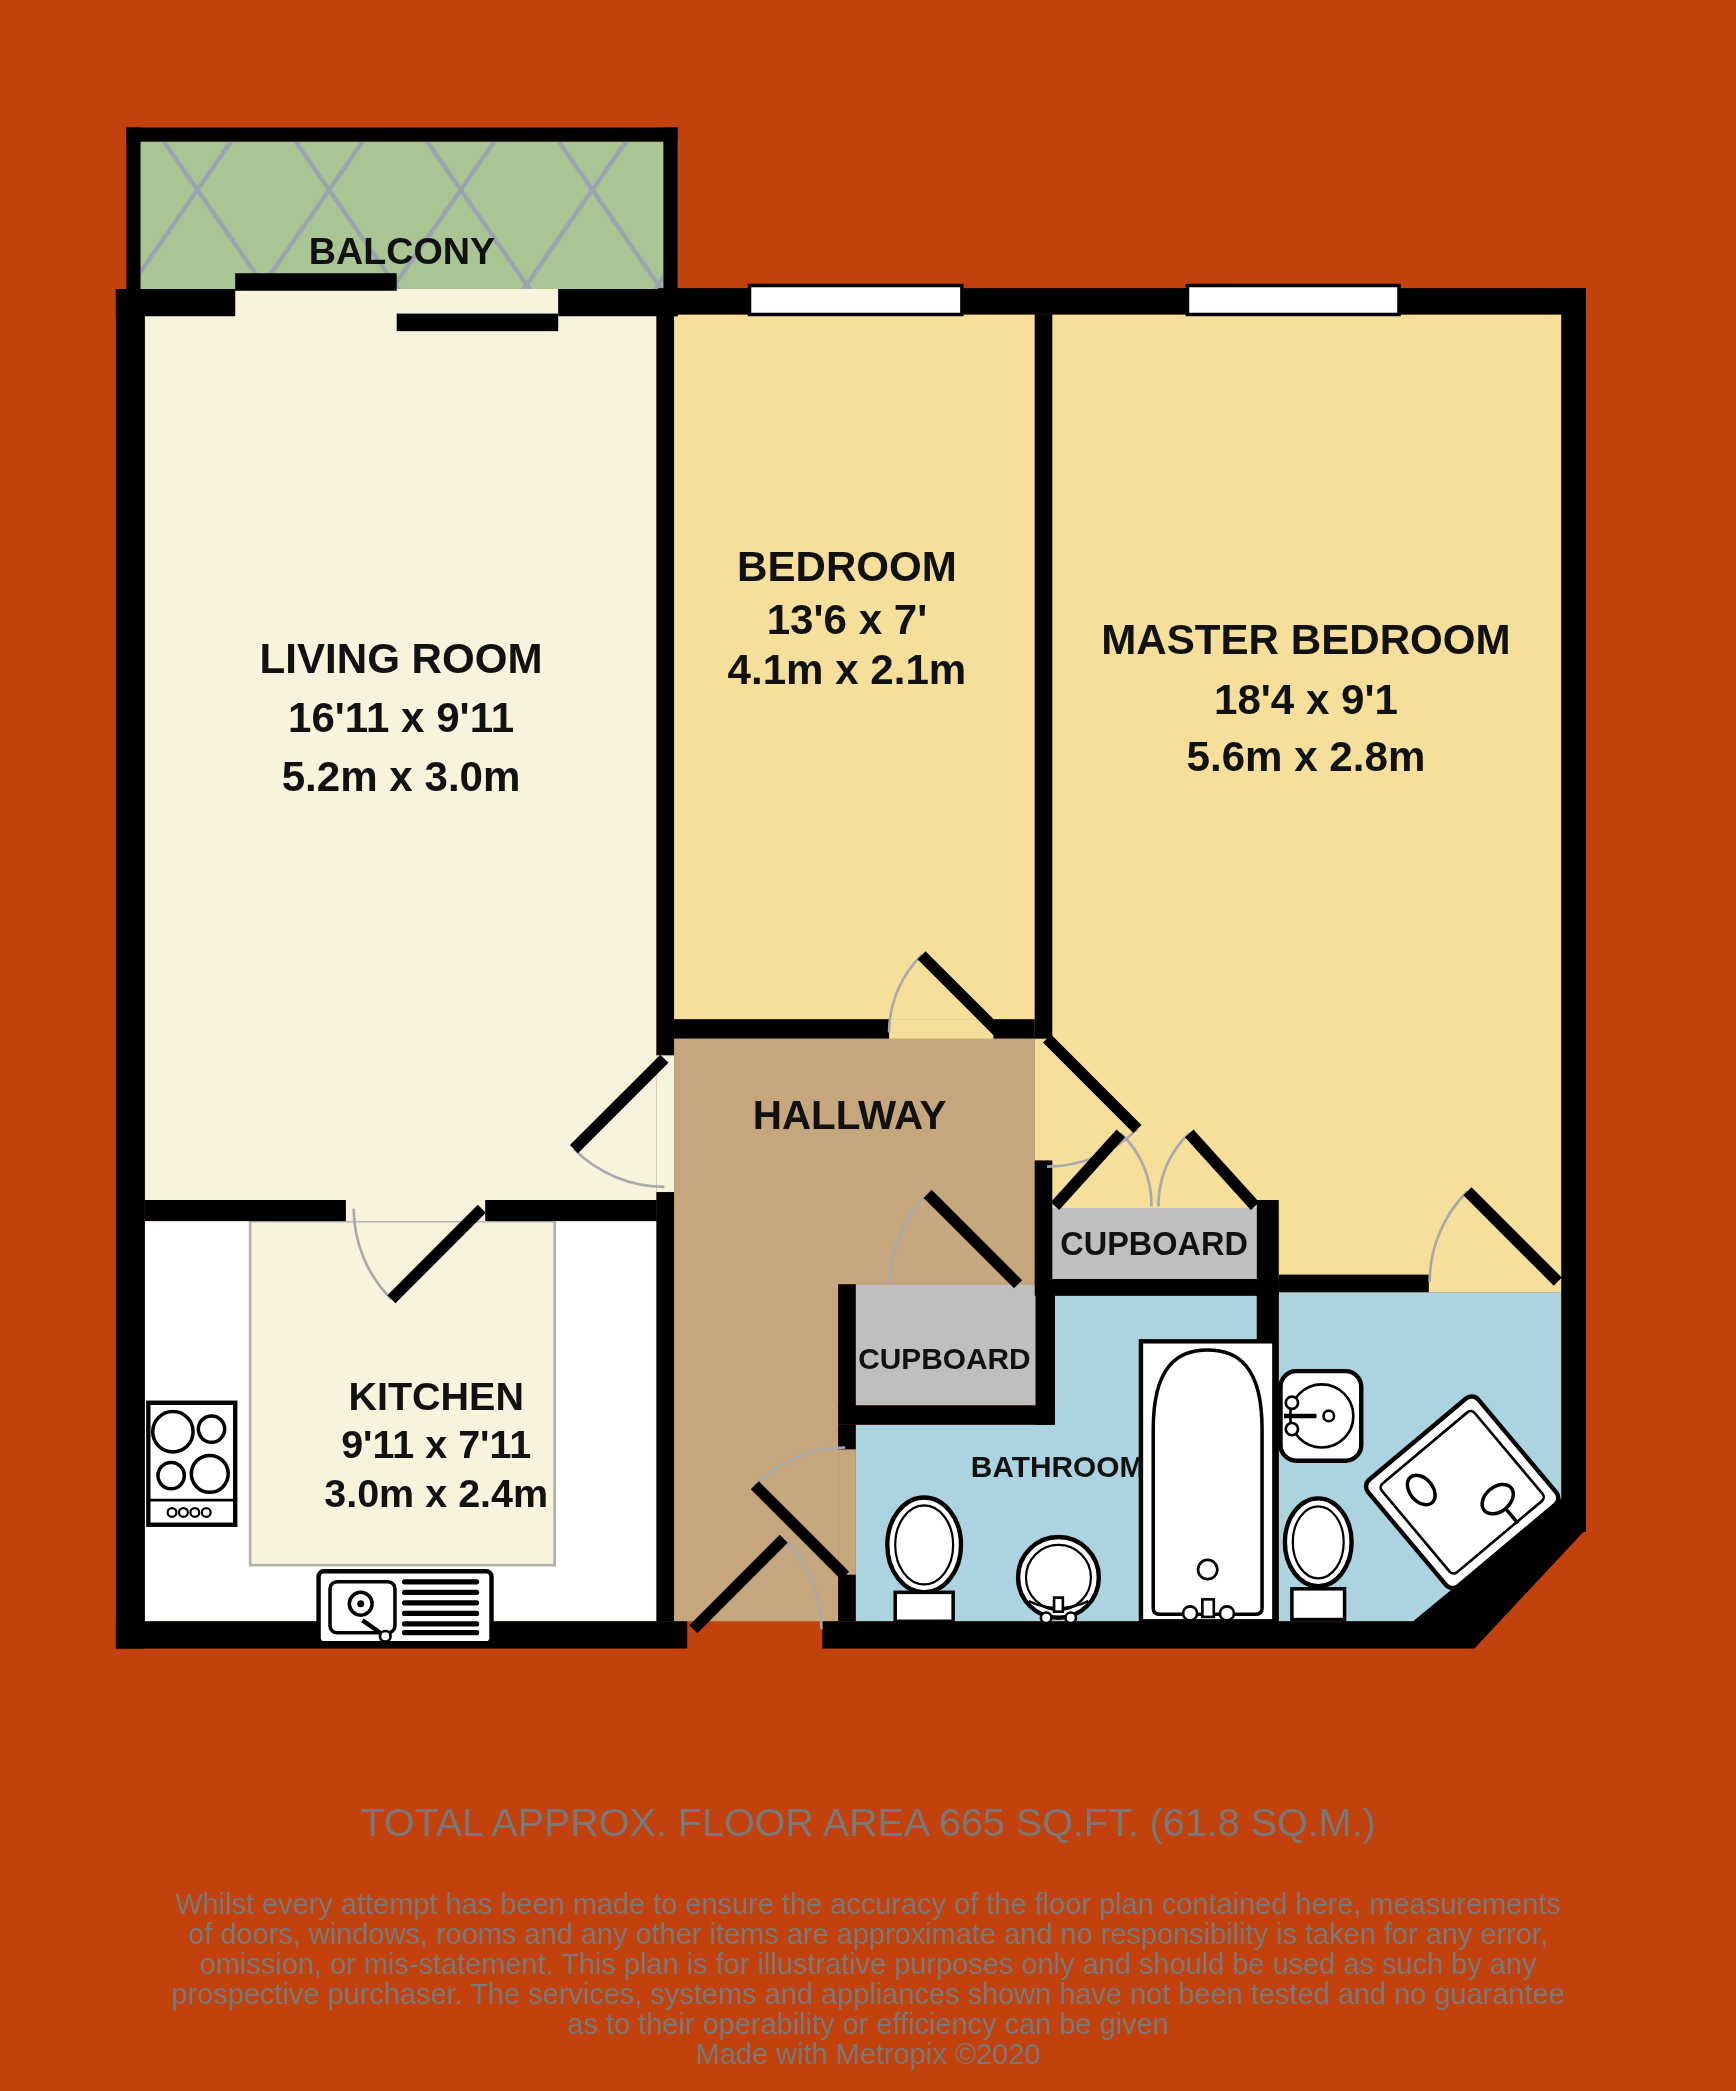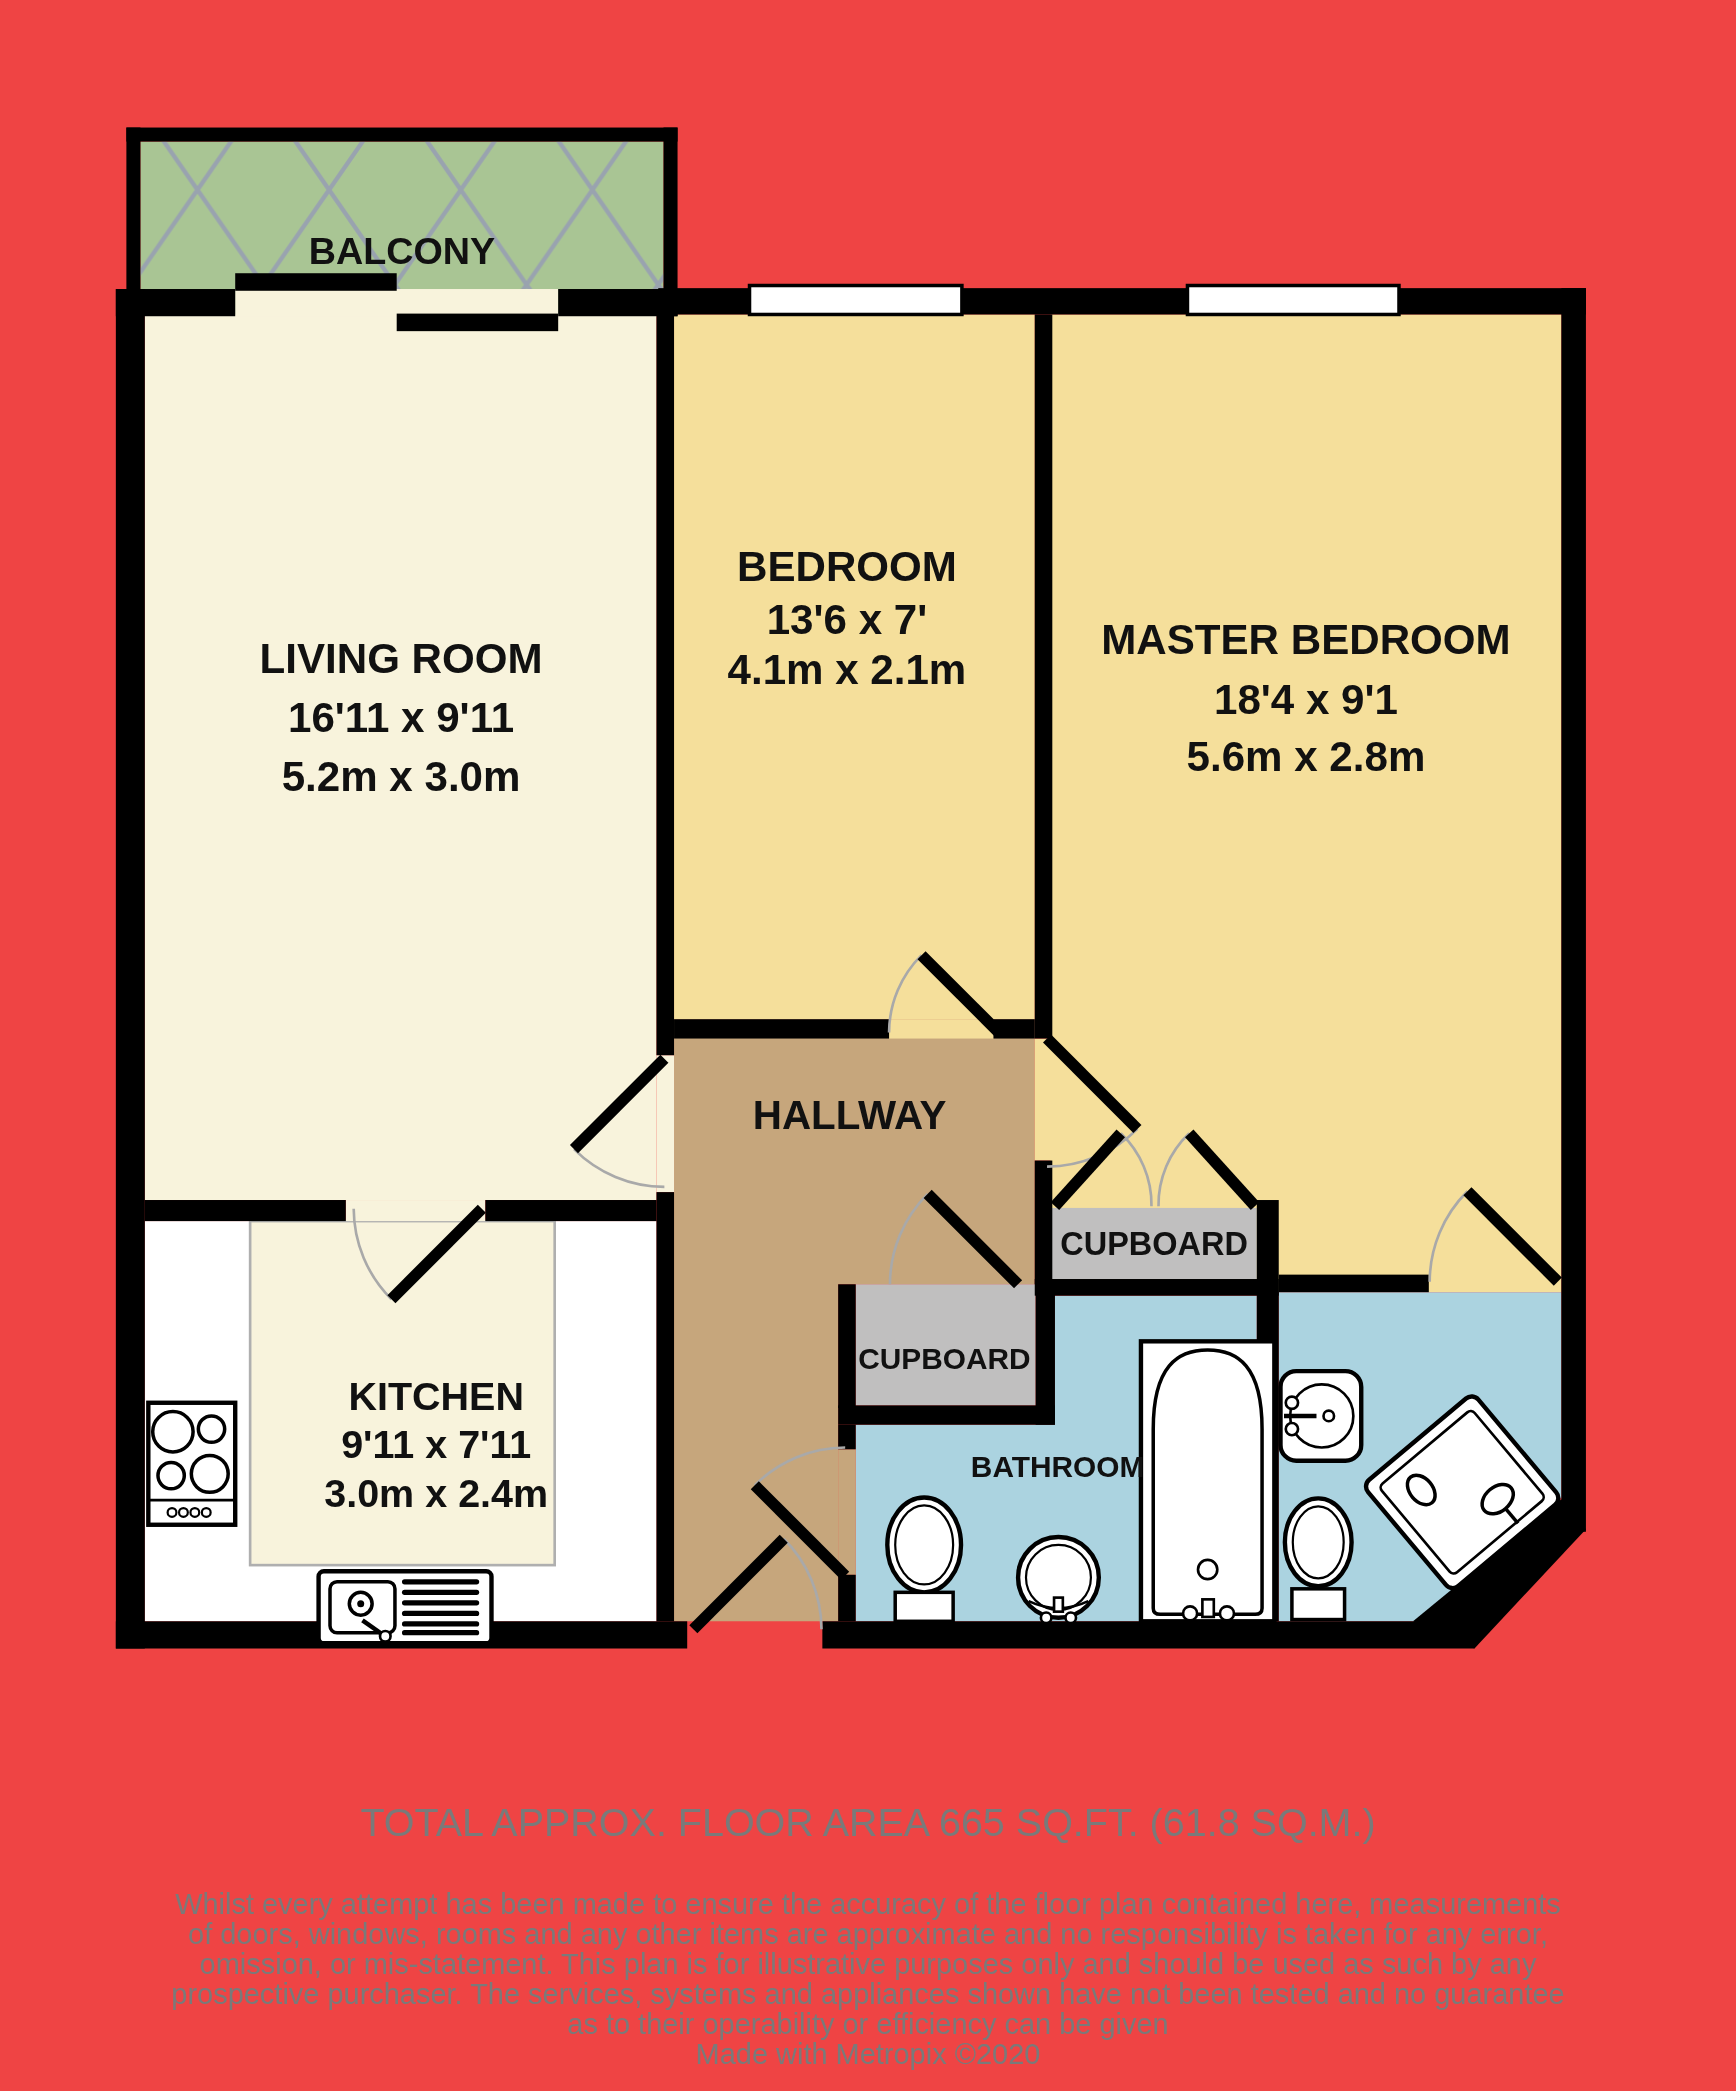--- a/index.html
+++ b/index.html
@@ -1,16 +1,16 @@
 <!DOCTYPE html>
 <html style="font-size:14px"><head>
 <meta charset="utf-8">
 <style>
   html,body{margin:0;padding:0;background:#fff;}
-  .page{width:1736px;height:2092px;position:relative;background:#ef4444;
+  .page{width:1736px;height:2092px;position:relative;background:#c2410c;
         font-family:"Liberation Sans", sans-serif;}
   svg{display:block;}
   text{font-family:"Liberation Sans", sans-serif;}
   .room-label{font-weight:bold;fill:#111;}
   .small-label{font-weight:bold;fill:#111;}
   .footer-title{fill:#7a7a7a;}
   .footer-line{fill:#7a7a7a;}
 </style>
 </head>
 <body>

